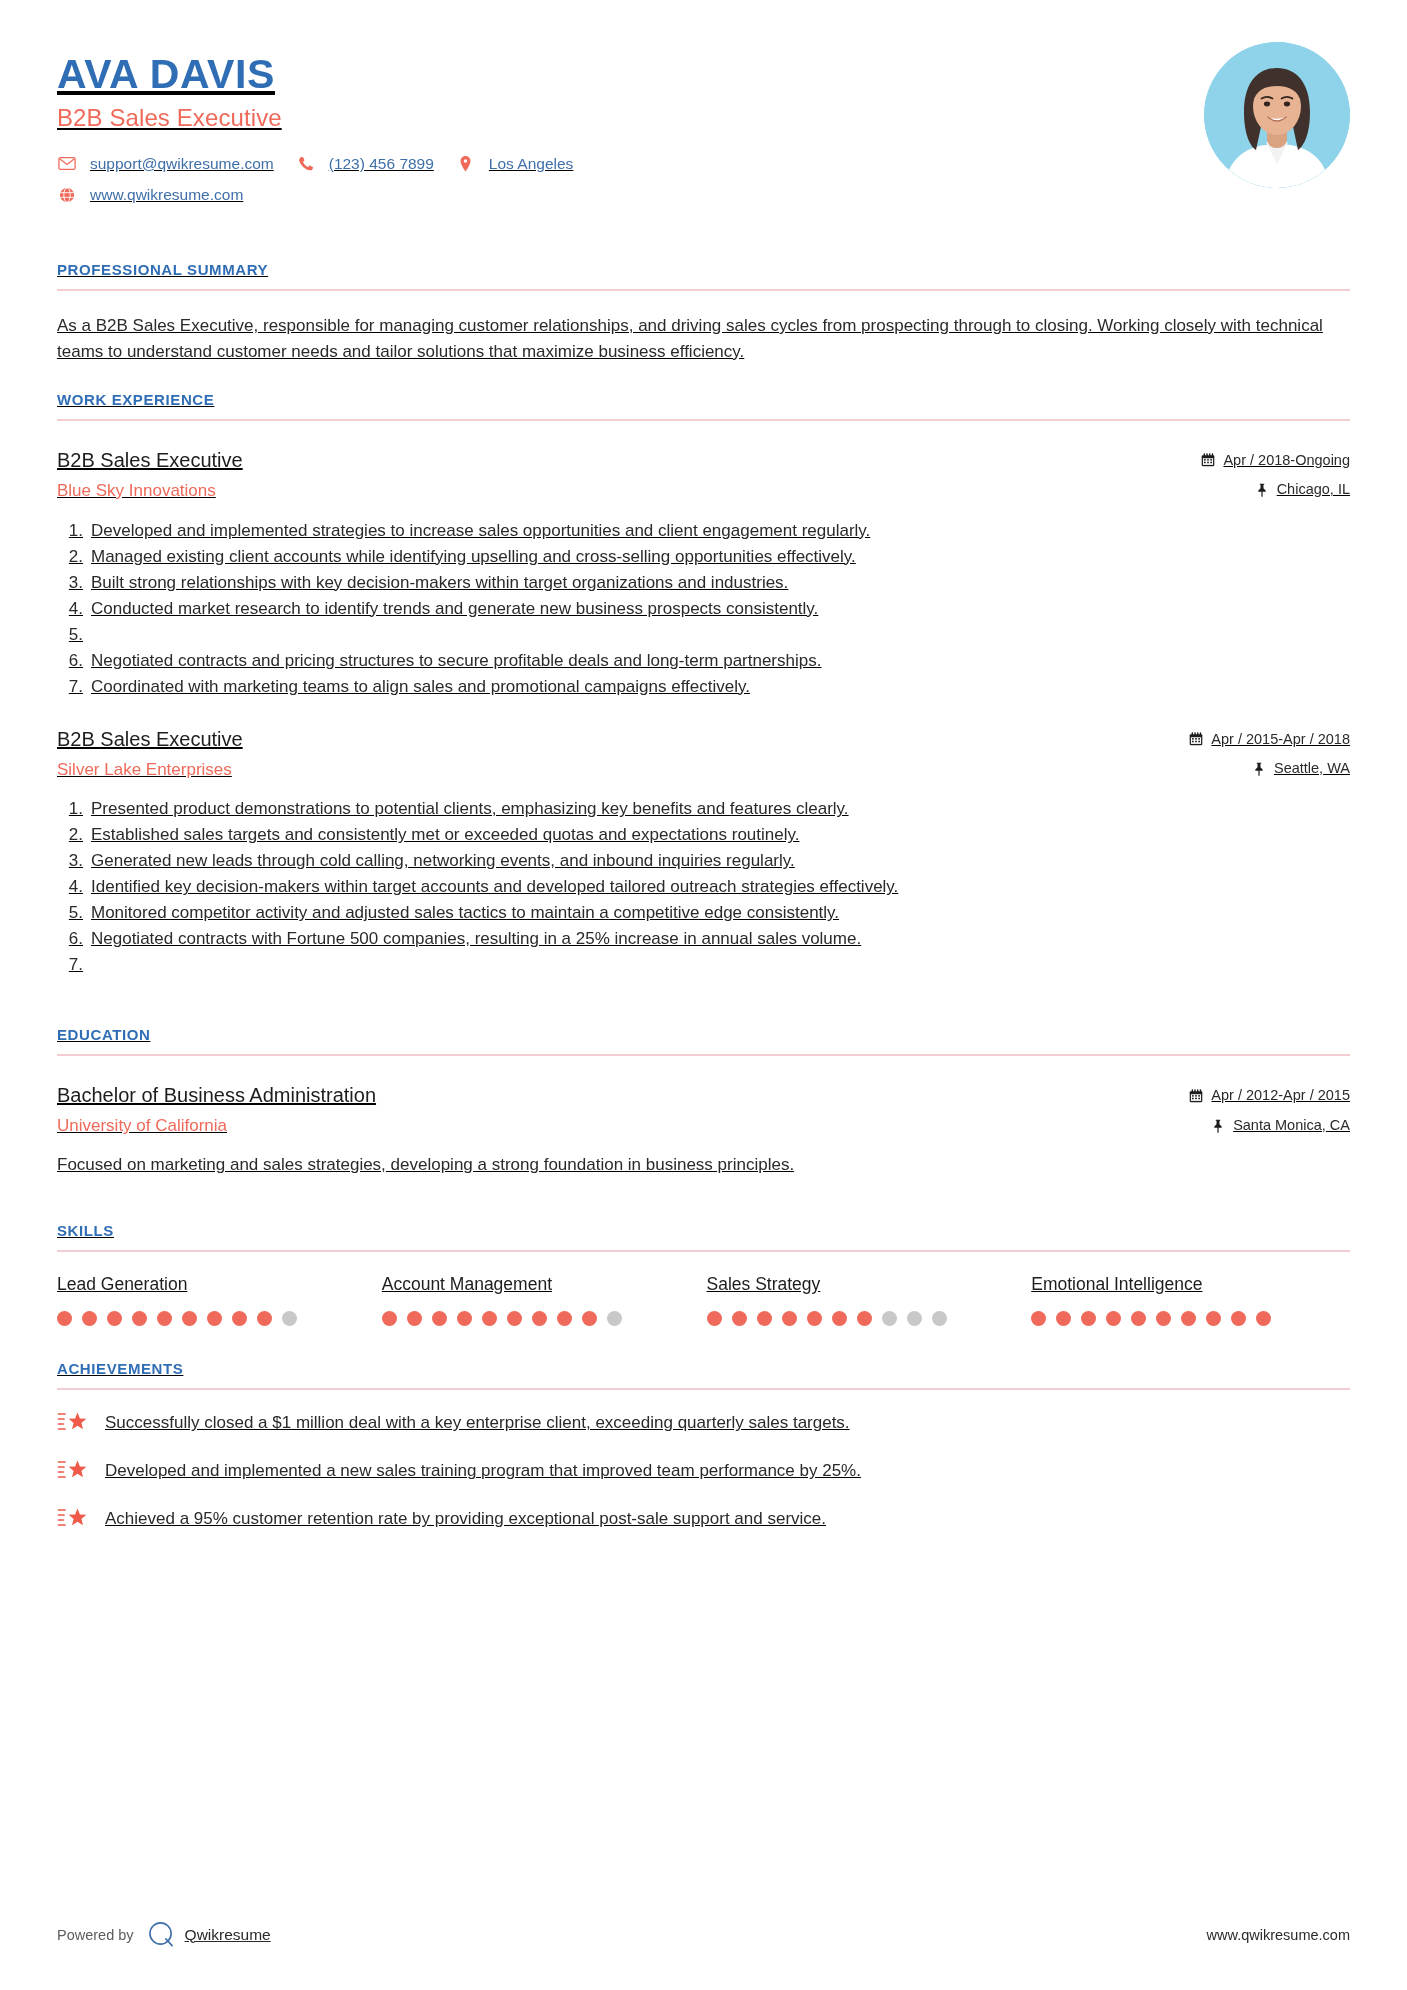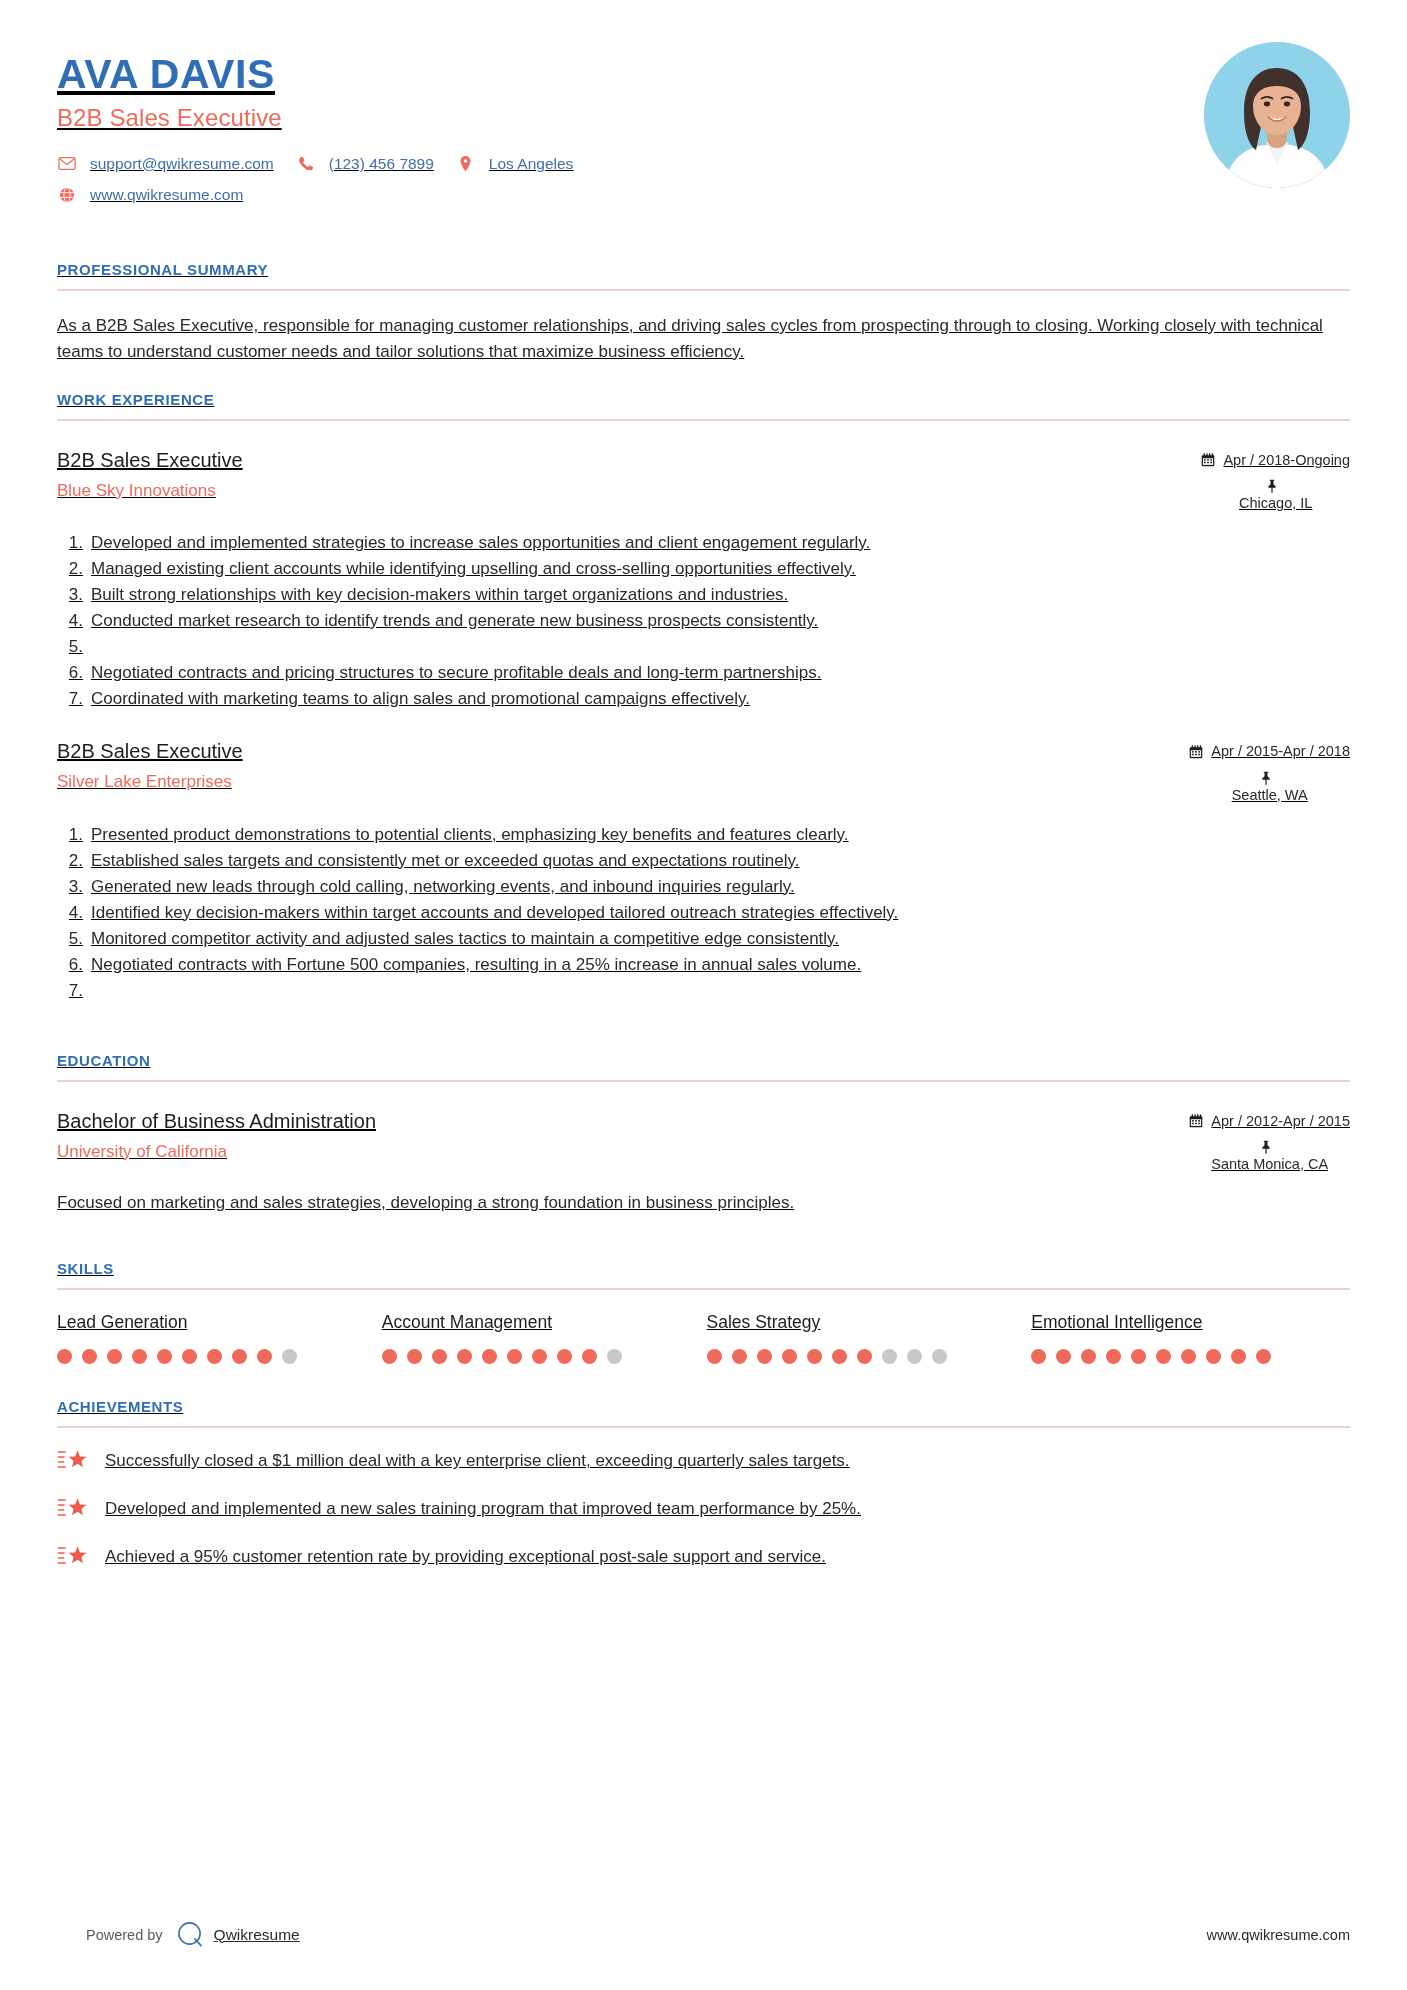--- a/index.html
+++ b/index.html
@@ -143,21 +143,21 @@
   .meta-line {
     display: flex;
     align-items: center;
     justify-content: flex-end;
     font-size: 14.5px;
     color: #2a2a2a;
     line-height: 1.5;
     white-space: nowrap;
     text-align: right;
   }
-  .meta-line + .meta-line { margin-top: 8px; flex-direction: column; }
+  .meta-line + .meta-line { margin-top: 8px; }
   .meta-line .ic {
     display: inline-flex;
     align-items: center;
     justify-content: center;
     width: 14px;
     height: 14px;
     margin-right: 8px;
     color: #1d1d1d;
     flex: 0 0 auto;
   }
@@ -226,21 +226,20 @@
 
   
   .footer {
     position: absolute;
     left: 57px;
     right: 57px;
     bottom: 42px;
     display: flex;
     align-items: center;
     justify-content: space-between;
-    margin-left: 29px;
   }
   .powered {
     display: flex;
     align-items: center;
     font-size: 14.5px;
     color: #5c5c5c;
   }
   .powered .brand-mark {
     width: 27px;
     height: 27px;

